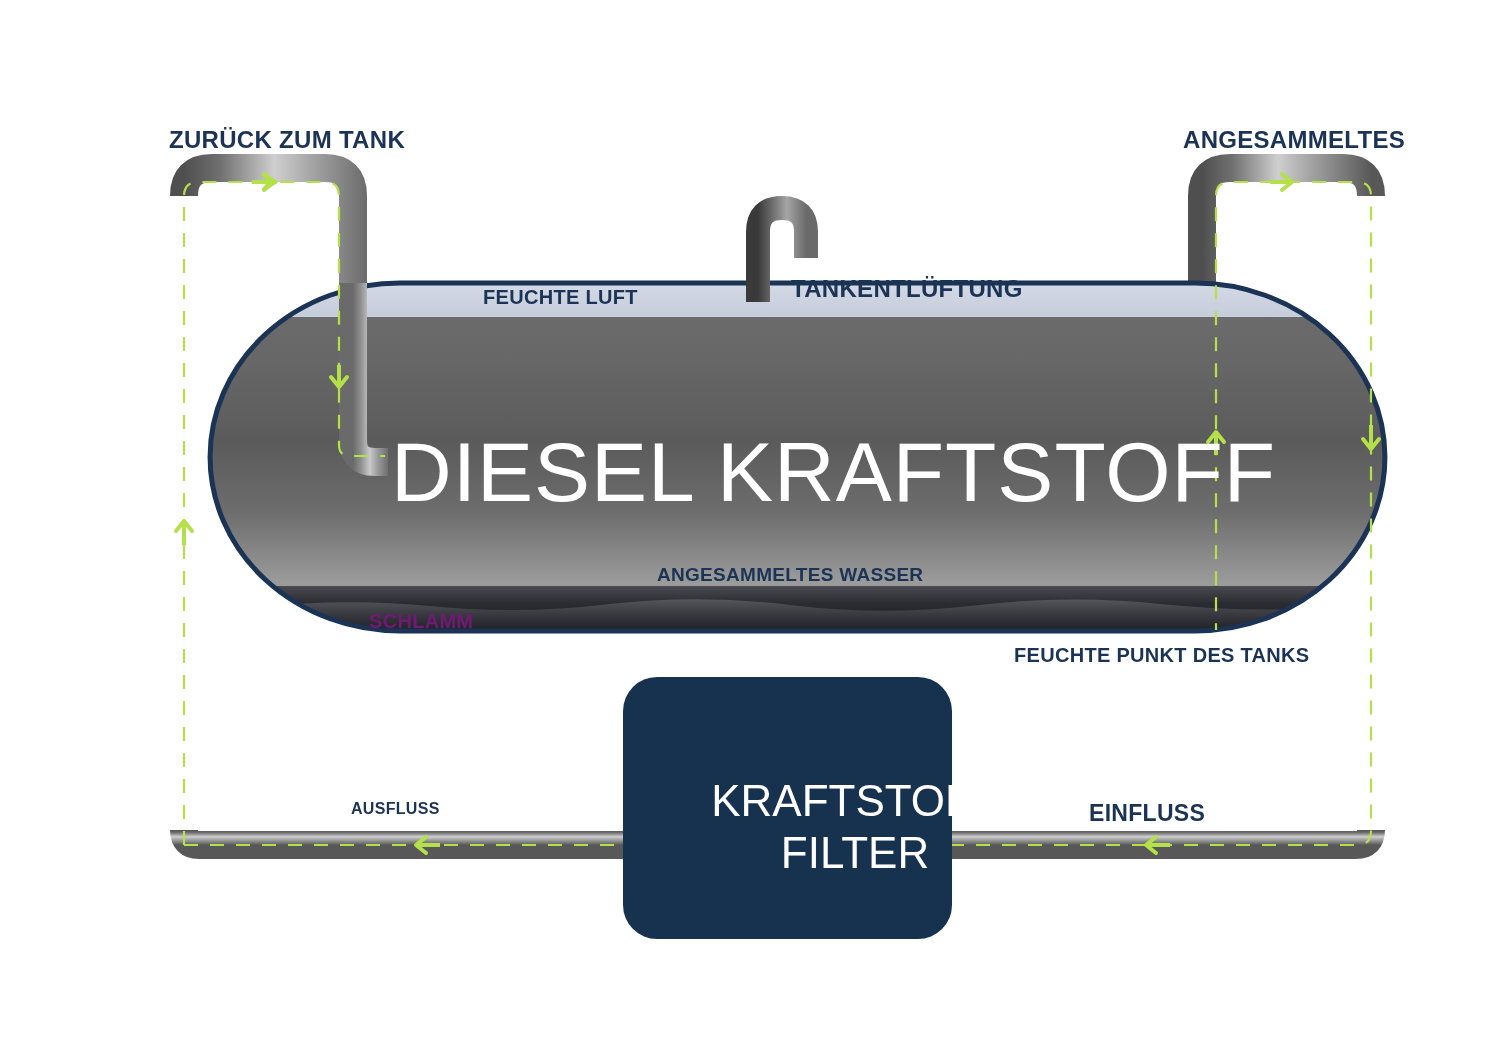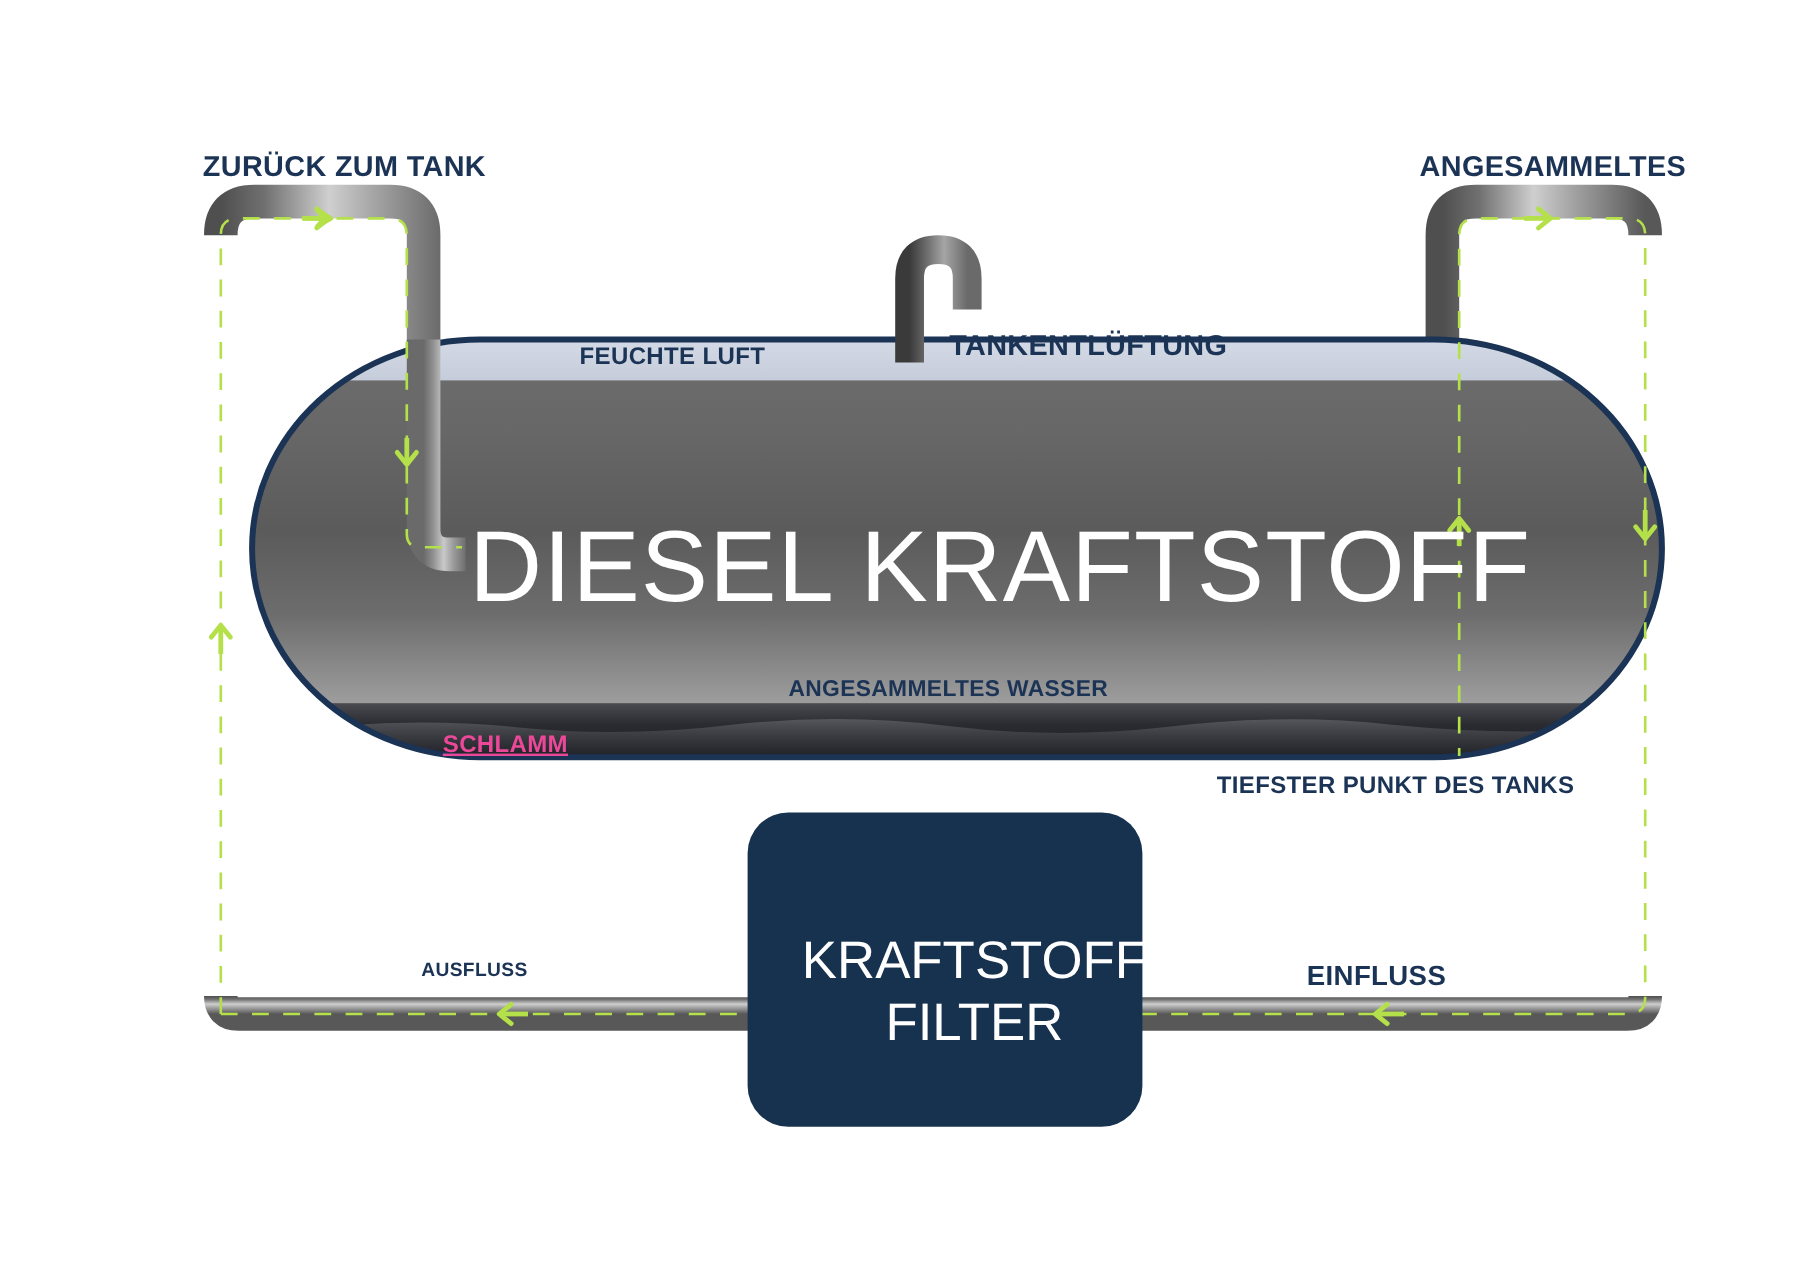--- a/index.html
+++ b/index.html
@@ -25,22 +25,21 @@
     height: 1061px;
   }
   .lbl {
     position: absolute;
     color: #1b3355;
     font-weight: bold;
     white-space: nowrap;
     letter-spacing: 0.3px;
   }
   .lbl-white {
-    color: #ec4899;
-    text-decoration: underline;
+    color: #701a75;
   }
   .big-title {
     position: absolute;
     color: #ffffff;
     font-weight: normal;
     white-space: nowrap;
     letter-spacing: 1px;
   }
   .filter-text {
     position: absolute;
@@ -242,22 +241,22 @@
   <div class="lbl" style="left:791px; top:243px; font-size:24px;margin-top:32px;">TANKENTLÜFTUNG</div>
 
   <div class="lbl" style="left:483px; top:286px; font-size:20px;">FEUCHTE LUFT</div>
 
   <div class="big-title" style="left:391px; top:424px; font-size:84px;">DIESEL KRAFTSTOFF</div>
 
   <div class="lbl" style="left:657px; top:564px; font-size:19px;">ANGESAMMELTES WASSER</div>
 
   <div class="lbl lbl-white" style="left:369px; top:610px; font-size:20px;">SCHLAMM</div>
 
-  <div class="lbl" style="left:1014px; top:644px; font-size:20px;">TIEFSTER PUNKT DES TANKS</div>
+  <div class="lbl" style="left:1014px; top:644px; font-size:20px;">FEUCHTE PUNKT DES TANKS</div>
 
   <div class="lbl" style="left:351px; top:800px; font-size:16px;">AUSFLUSS</div>
 
   <div class="lbl" style="left:1089px; top:800px; font-size:23px;text-align:right;">EINFLUSS</div>
 
-  <div class="filter-text" style="left:623px; top:775px; width:378px; font-size:44px;">KRAFTSTOFF
+  <div class="filter-text" style="left:623px; top:775px; width:378px; font-size:44px;padding-left:43px;">KRAFTSTOFF
 FILTER</div>
 
 </div>
 
 </body></html>

